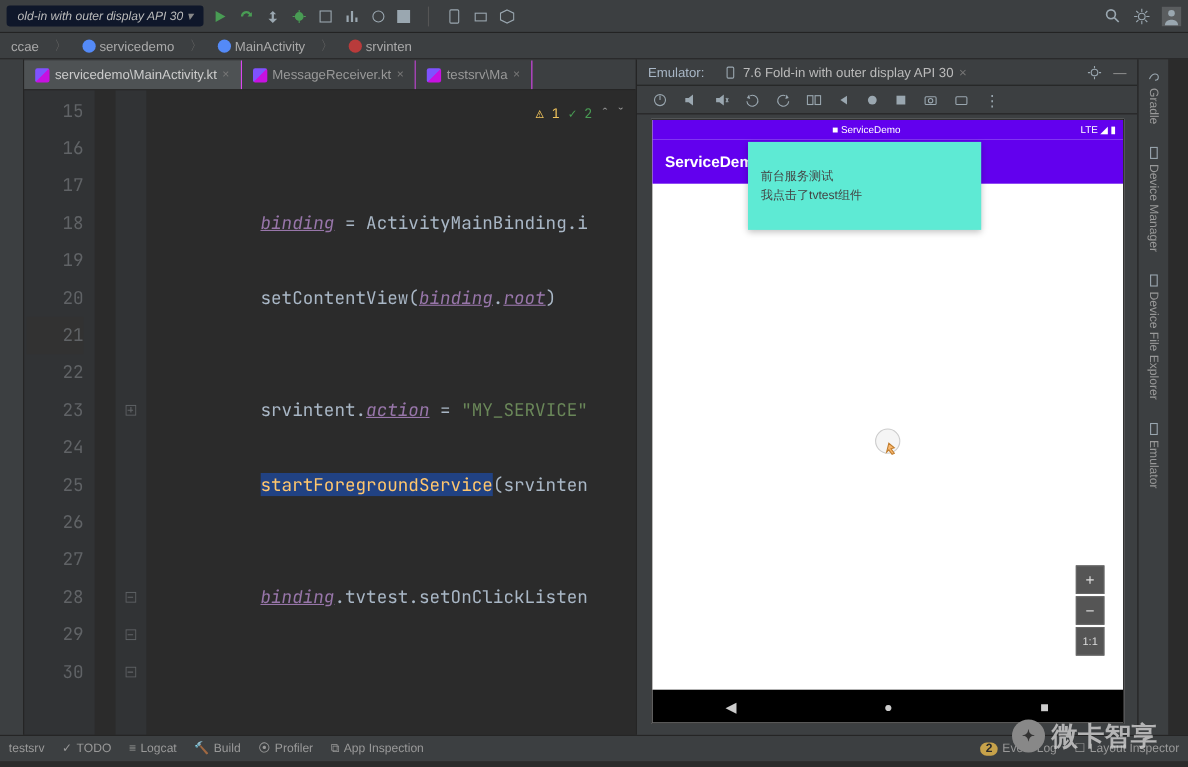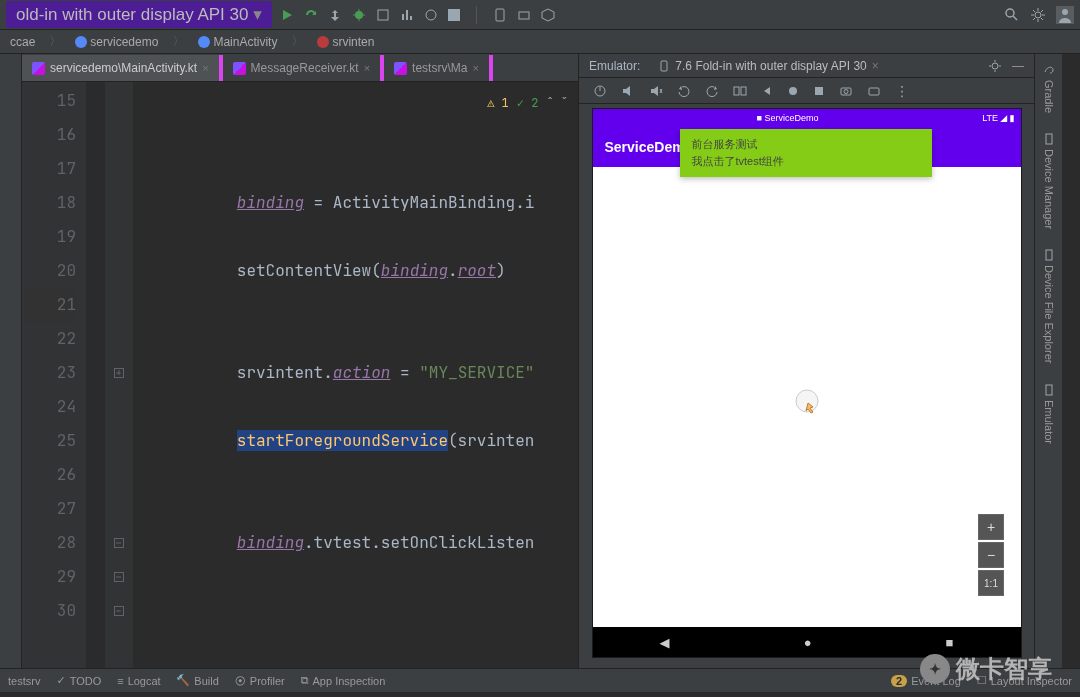--- a/index.html
+++ b/index.html
@@ -1,32 +1,32 @@
 <!DOCTYPE html>
 <html><head>
 <meta charset="utf-8">
 <style>
 * { margin:0; padding:0; box-sizing:border-box; }
 body { width:1080px; height:697px; background:#2b2b2b; font-family:'Segoe UI',sans-serif; color:#a9b7c6; overflow:hidden; font-size:13px; }
 .topbar { height:30px; background:#3c3f41; display:flex; align-items:center; padding:0 6px; border-bottom:1px solid #232323; }
-.device-pill { background:#4c1d95; border-radius:3px; padding:3px 10px; margin-right:8px; color:#bbb; font-size:17px; }
+.device-pill { background:#0f172a; border-radius:3px; padding:3px 10px; margin-right:8px; color:#bbb; font-size:11px;font-style:italic; }
 .tb-icons { display:flex; gap:10px; color:#9aa7b0; align-items:center; }
 .tb-sep { width:1px; height:18px; background:#555; margin:0 6px; }
 .spacer { flex:1; }
 .breadcrumb { height:24px; background:#3c3f41; display:flex; align-items:center; padding:0 10px; gap:14px; font-size:12px; color:#aaa; border-bottom:1px solid #232323; }
 .bc-sep { color:#666; }
 .bc-item { display:flex; align-items:center; gap:3px; }
 .bc-icon { width:12px; height:12px; border-radius:50%; }
 .main-row { display:flex; height:614px; }
 .left-tool { width:22px; background:#3c3f41; border-right:1px solid #232323; }
 .right-tool { width:28px; background:#3c3f41; border-left:1px solid #232323; display:flex; flex-direction:column; align-items:center; padding-top:10px; gap:20px; }
 .vtext { writing-mode:vertical-lr; font-size:11px; color:#999; display:flex; align-items:center; gap:4px; }
 .editor-pane { flex:1; display:flex; flex-direction:column; min-width:0; max-width:556px; }
 .tabs { height:28px; background:#3c3f41; display:flex; align-items:end; border-bottom:1px solid #232323; }
-.tab { height:26px; padding:0 10px; display:flex; align-items:center; gap:5px; font-size:12px; color:#999; border-right:4px solid #d946ef; background:#3c3f41;text-align:center; }
+.tab { height:26px; padding:0 10px; display:flex; align-items:center; gap:5px; font-size:12px; color:#999; border-right:1px solid #d946ef; background:#3c3f41;text-align:center; }
 .tab.active { background:#4e5254; color:#ccc; }
 .tab-close { color:#777; font-size:11px; }
 .kt-icon { width:13px; height:13px; border-radius:2px; background:linear-gradient(135deg,#7f52ff 50%,#c711e1 50%); }
 .editor-body { flex:1; display:flex; background:#2b2b2b; position:relative; overflow:hidden;gap:19px; }
 .gutter { width:64px; background:#313335; text-align:right; padding:2px 10px 2px 2px; color:#606366; font:16px 'JetBrains Mono',Consolas,monospace; line-height:34px; }
 .gutter-fold { width:28px; background:#313335; padding-top:2px; }
 .fold-mark { height:34px; display:flex; align-items:center; justify-content:center; color:#606366; }
 .code { flex:1; font:16px 'JetBrains Mono',Consolas,monospace; line-height:34px; padding:2px 0 2px 8px; white-space:pre; color:#a9b7c6; overflow:hidden; position:relative; }
 .sel { background:#214283; }
 .kw { color:#cc7832; }
@@ -42,21 +42,21 @@
 .emu-head { height:28px; display:flex; align-items:center; padding:0 10px; gap:10px; font-size:12px; border-bottom:1px solid #232323; }
 .emu-dev { color:#bbb; padding:2px 8px; display:flex; align-items:center; gap:5px; }
 .emu-close { margin-left:auto; display:flex; gap:10px; color:#999; }
 .emu-tb { height:30px; display:flex; align-items:center; gap:14px; padding:0 14px; color:#9aa7b0; border-bottom:1px solid #232323; }
 .emu-screen-wrap { flex:1; display:flex; justify-content:center; align-items:flex-start; padding:4px 10px 10px 10px; position:relative; }
 .phone { width:430px; height:550px; background:#fff; position:relative; overflow:hidden; border:1px solid #1a1a1a; }
 .status { height:18px; background:#6200ee; display:flex; align-items:center; font-size:9px; color:#fff; padding:0 6px; }
 .status .sn { margin-left:38%; }
 .status .sr { margin-left:auto; display:flex; gap:2px; align-items:center; }
 .appbar { height:40px; background:#6200ee; color:#fff; font-weight:600; font-size:14px; display:flex; align-items:center; padding:0 12px; }
-.notif-card { position:absolute; top:20px; left:87px; width:252px; background:#84cc16; box-shadow:0 2px 6px rgba(0,0,0,0.25); padding:8px 12px; font-size:11px; color:#444; }
+.notif-card { position:absolute; top:20px; left:87px; width:212px; background:#5eead4; box-shadow:0 2px 6px rgba(0,0,0,0.25); padding:24px 12px; font-size:11px; color:#444; }
 .notif-card .l2 { margin-top:2px; }
 .cursor-icon { position:absolute; top:280px; left:50%; transform:translateX(-50%); }
 .navbar { position:absolute; bottom:0; left:0; right:0; height:30px; background:#000; display:flex; justify-content:space-around; align-items:center; color:#ccc; }
 .zoom-ctl { position:absolute; right:30px; top:410px; display:flex; flex-direction:column; gap:2px; }
 .zoom-btn { width:26px; height:26px; background:#555; color:#ddd; display:flex; align-items:center; justify-content:center; font-size:14px; border:1px solid #666; }
 .bottom-tool { height:24px; background:#3c3f41; display:flex; align-items:center; padding:0 8px; gap:16px; font-size:11px; color:#999; border-top:1px solid #232323; }
 .bt-item { display:flex; align-items:center; gap:4px; }
 .watermark { position:absolute; bottom:12px; right:28px; font-size:24px; color:rgba(210,210,210,0.8); font-weight:700; display:flex; align-items:center; gap:6px; font-family:"Microsoft YaHei",sans-serif; }
 .wm-icon { width:30px; height:30px; border-radius:50%; background:#888; display:flex; align-items:center; justify-content:center; color:#333; font-size:14px; }
 svg { flex-shrink:0; }

